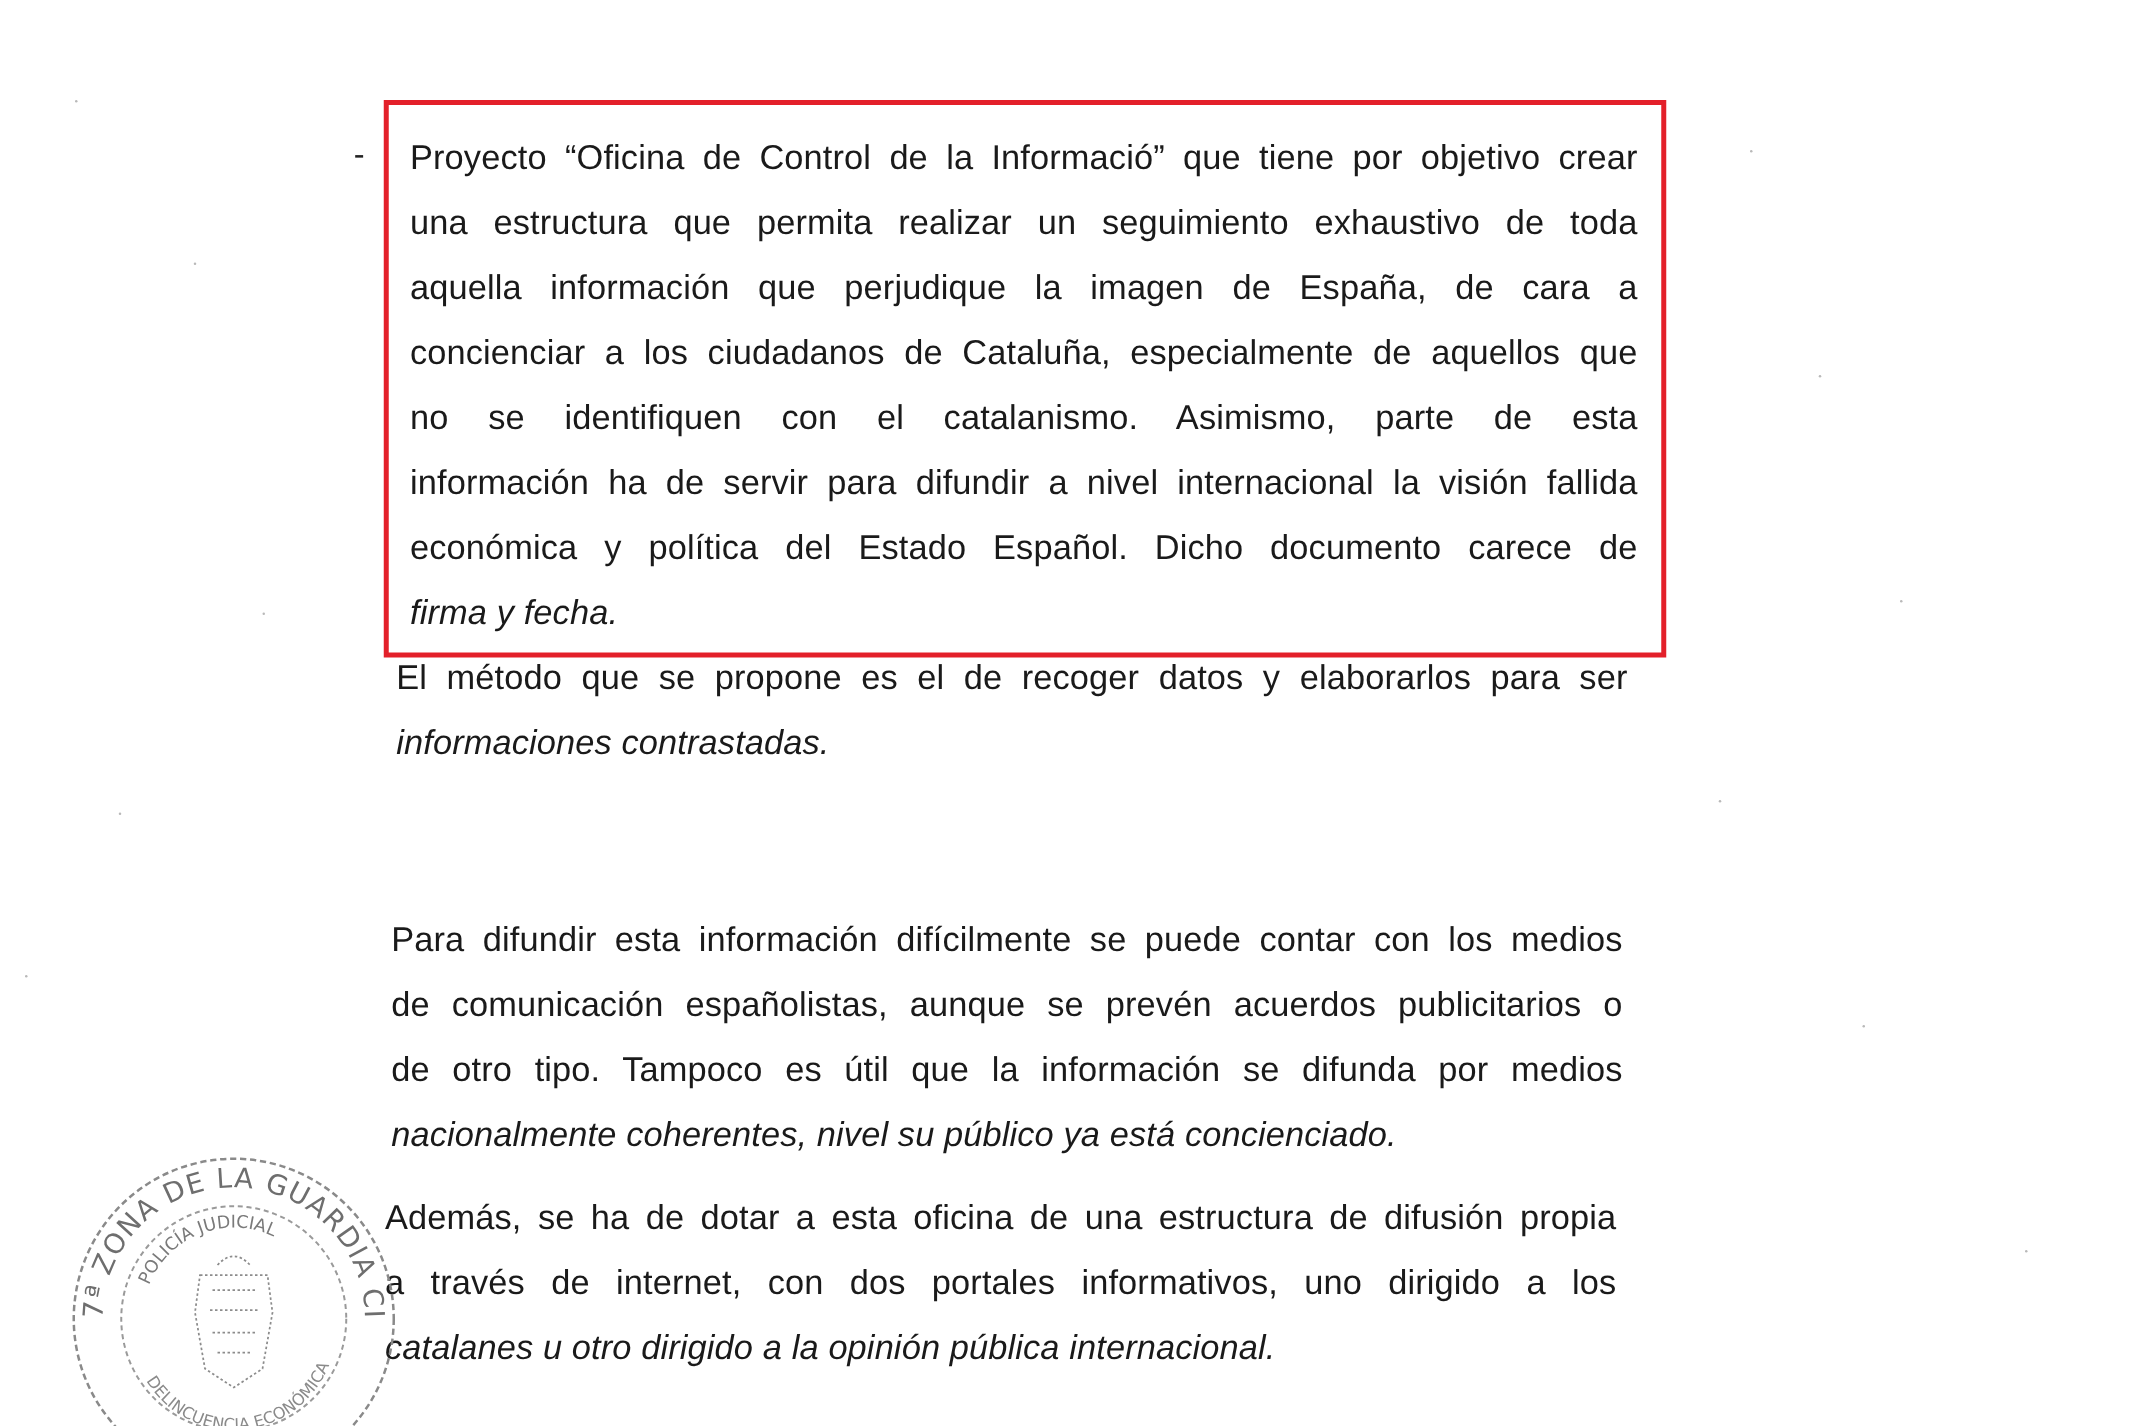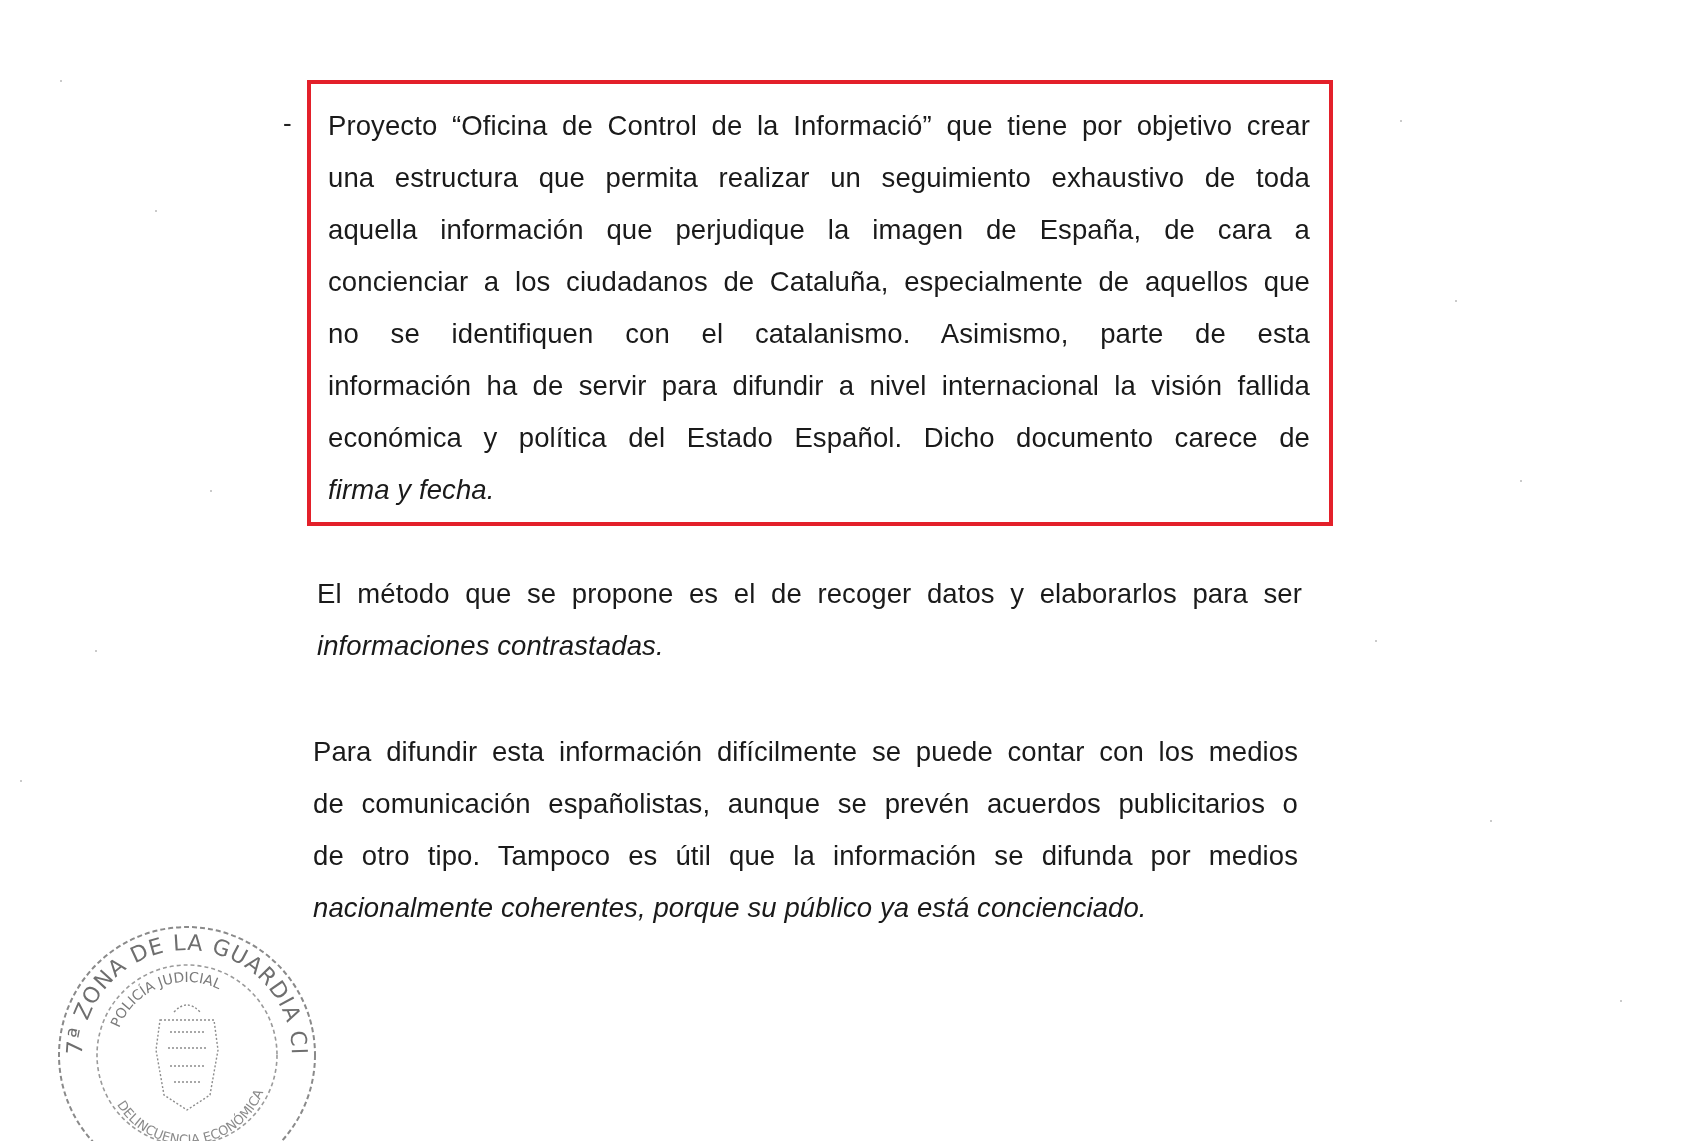--- a/index.html
+++ b/index.html
@@ -17,21 +17,21 @@
     font-size:26px; color:#222;
   }
   .highlight-box {
     position:absolute; left:307px; top:80px; width:1026px; height:446px;
     border:4px solid #e3202a; box-sizing:border-box;
   }
   .para { position:absolute; margin:0; font-size:27.5px; line-height:52px; letter-spacing:0.1px; }
   .line { display:block; white-space:nowrap; text-align:justify; text-align-last:justify; }
   .line.last { text-align-last:left;font-style:italic; }
   .p1 { left:328px; top:100px; width:982px; }
-  .p2 { left:317px; top:568px; width:985px; }
+  .p2 { left:317px; top:516px; width:985px; }
   .p3 { left:313px; top:726px; width:985px; }
   .p4 { left:308px; top:948px; width:985px; }
   .ital { }
   .stamp {
     position:absolute; left:52px; top:920px; width:270px; height:270px;
   }
 </style>
 </head>
 <body>
 
@@ -66,23 +66,28 @@
 
   <p class="para p2">
     <span class="line">El método que se propone es el de recoger datos y elaborarlos para ser</span>
     <span class="line last">informaciones contrastadas.</span>
   </p>
 
   <p class="para p3">
     <span class="line">Para difundir esta información difícilmente se puede contar con los medios</span>
     <span class="line">de comunicación españolistas, aunque se prevén acuerdos publicitarios o</span>
     <span class="line">de otro tipo. Tampoco es útil que la información se difunda por medios</span>
-    <span class="line last">nacionalmente coherentes, porque su público ya está concienciado.</span>
+    <span class="line last">nacionalmente coherentes, nivel su público ya está concienciado.</span>
   </p>
 
+  <p class="para p4">
+    <span class="line">Además, se ha de dotar a esta oficina de una estructura de difusión propia</span>
+    <span class="line">a través de internet, con dos portales informativos, uno dirigido a los</span>
+    <span class="line last">catalanes u otro dirigido a la opinión pública internacional.</span>
+  </p>
 
   <svg class="stamp" viewBox="0 0 270 270">
     <defs>
       <path id="outerArc" d="M 30 135 A 105 105 0 0 1 240 135"></path>
       <path id="innerArc" d="M 62 135 A 73 73 0 0 1 208 135"></path>
       <path id="bottomArc" d="M 55 160 A 82 82 0 0 0 215 160"></path>
     </defs>
     <circle cx="135" cy="135" r="128" fill="none" stroke="#8a8a8a" stroke-width="2" stroke-dasharray="5 3"></circle>
     <circle cx="135" cy="135" r="90" fill="none" stroke="#9a9a9a" stroke-width="1.6" stroke-dasharray="4 3"></circle>
     <text font-family="DejaVu Sans, sans-serif" font-size="22" fill="#6e6e6e" letter-spacing="1">

